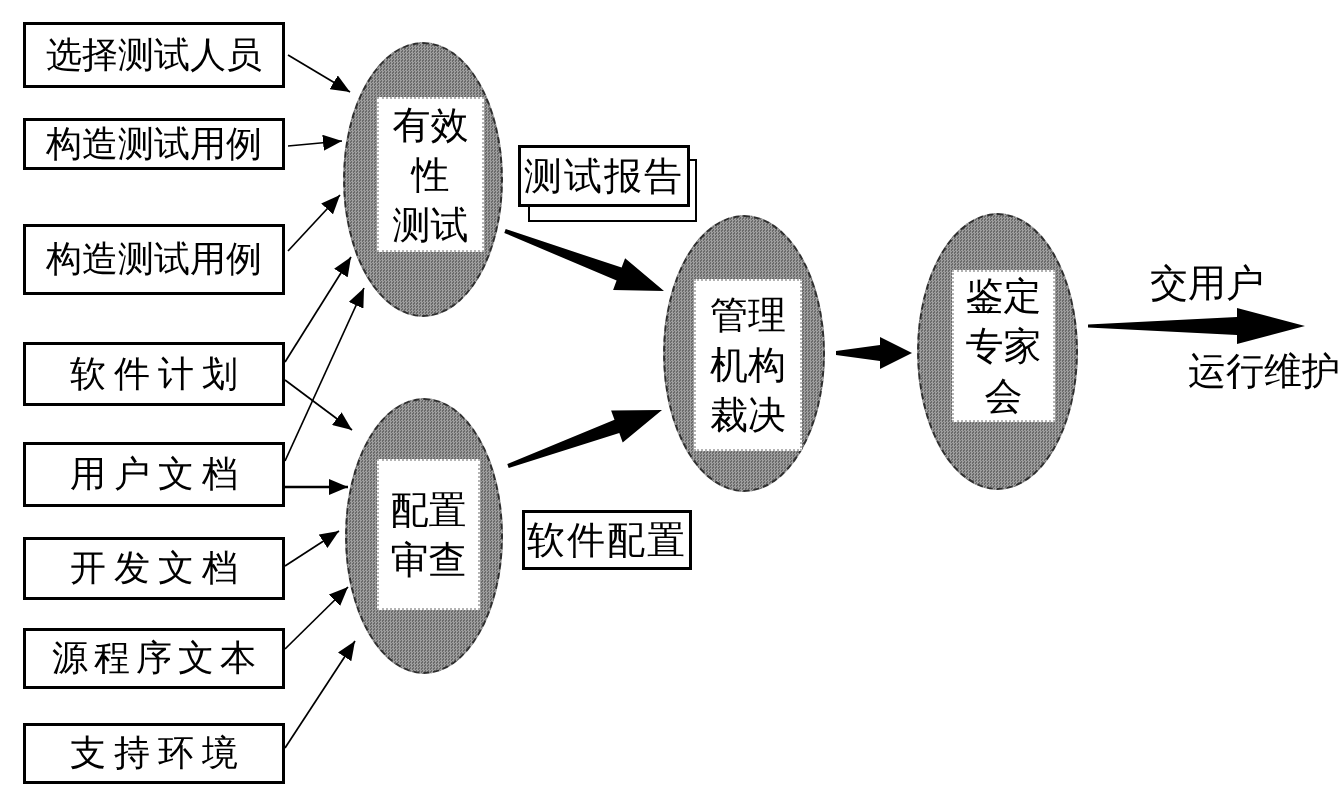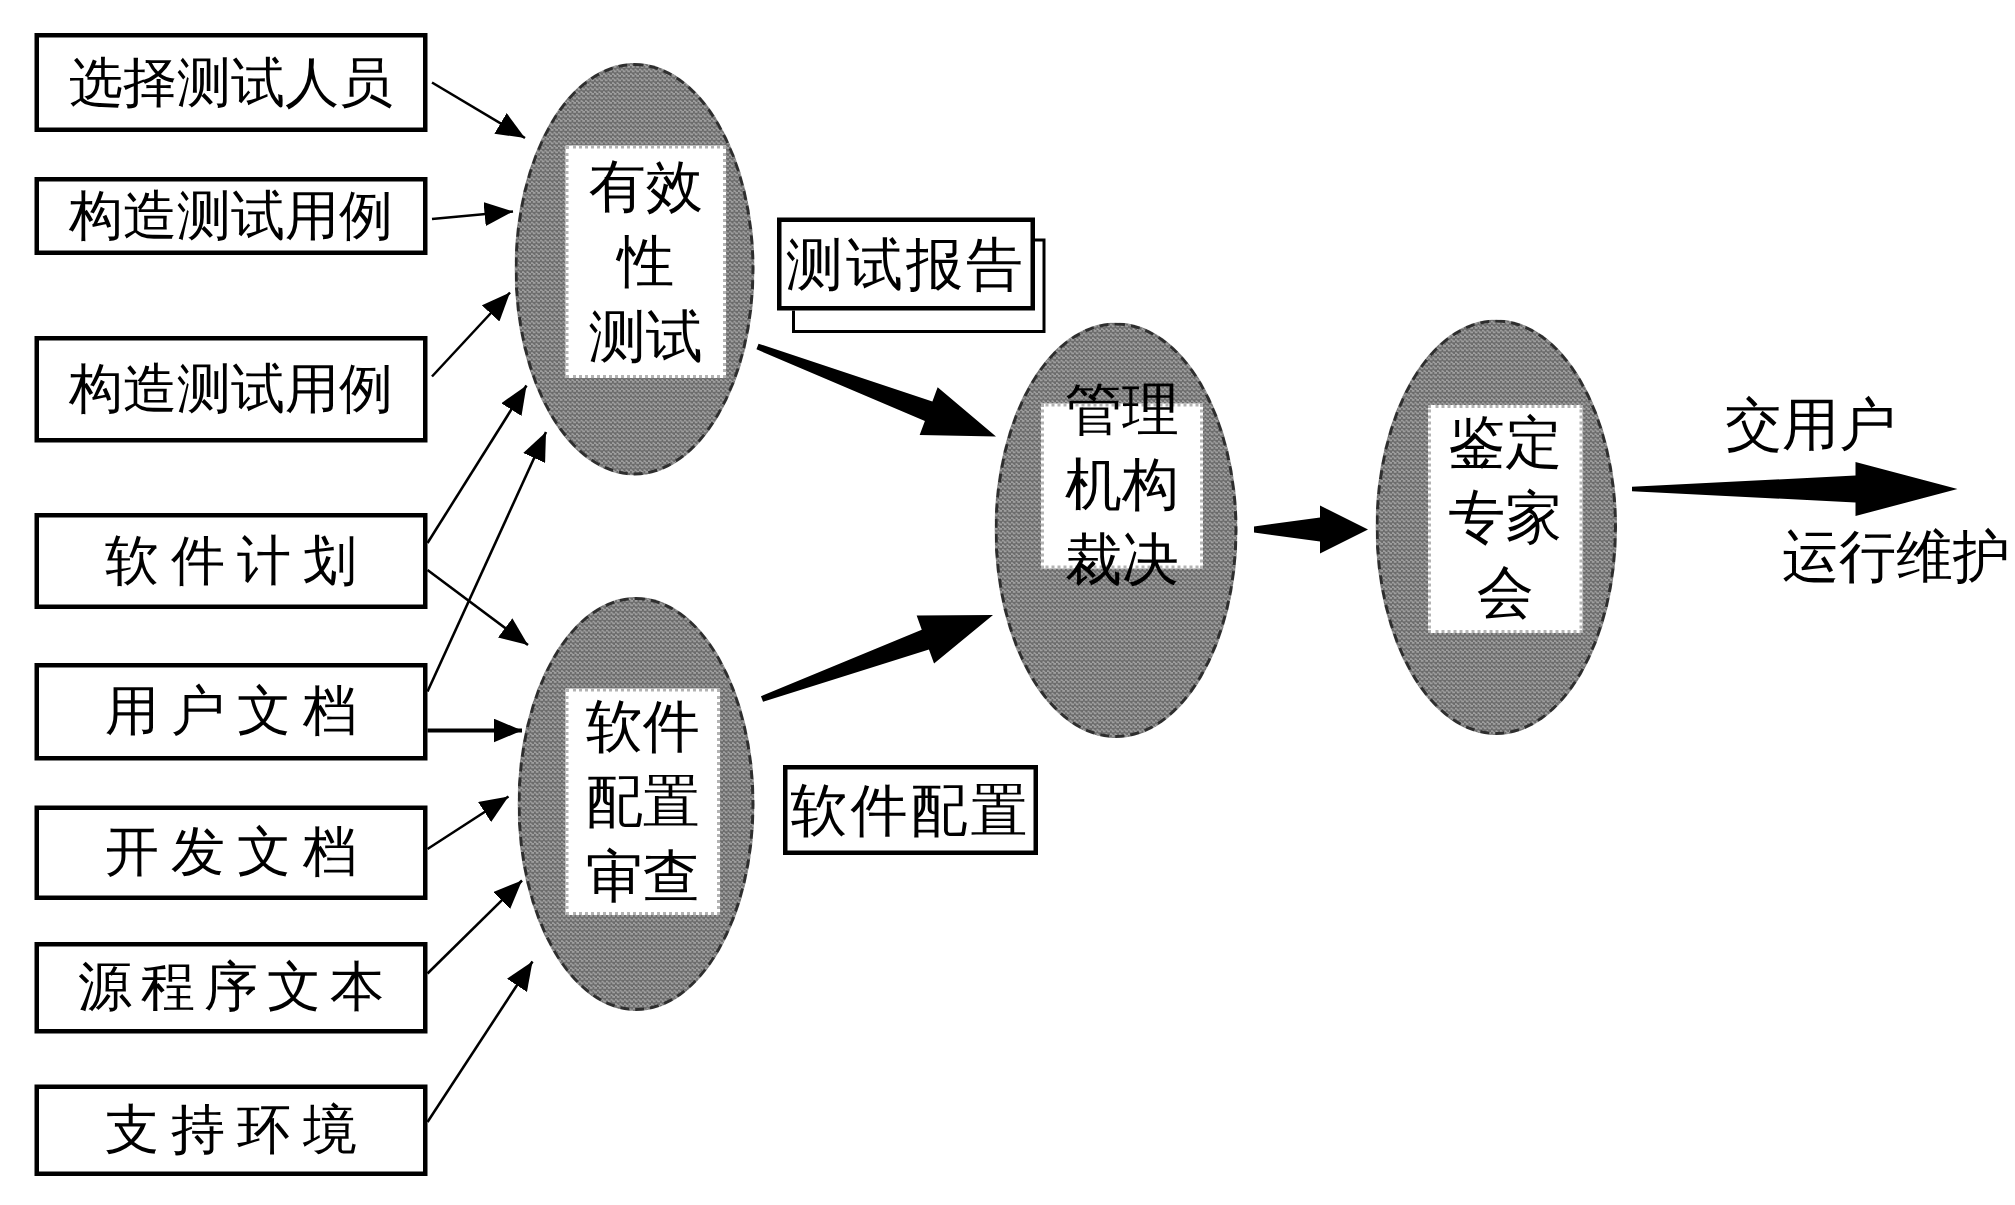--- a/index.html
+++ b/index.html
@@ -72,28 +72,27 @@
   <div class="ellipse" style="left:343px;top:42px;width:160px;height:275px">
     <div class="eb" style="left:32px;top:53px;width:107px;height:155px">
       <div>有效</div>
       <div>性</div>
       <div>测试</div>
     </div>
   </div>
 
   <div class="ellipse" style="left:345px;top:398px;width:158px;height:276px">
     <div class="eb" style="left:30px;top:59px;width:103px;height:151px">
-      <div>软件</div>
       <div>配置</div>
       <div>审查</div>
     </div>
   </div>
 
   <div class="ellipse" style="left:663px;top:215px;width:162px;height:277px">
-    <div class="eb" style="left:29px;top:52px;width:108px;height:110px">
+    <div class="eb" style="left:29px;top:62px;width:108px;height:172px">
       <div>管理</div>
       <div>机构</div>
       <div>裁决</div>
     </div>
   </div>
 
   <div class="ellipse" style="left:917px;top:213px;width:161px;height:277px">
     <div class="eb" style="left:33px;top:55px;width:103px;height:152px">
       <div>鉴定</div>
       <div>专家</div>

